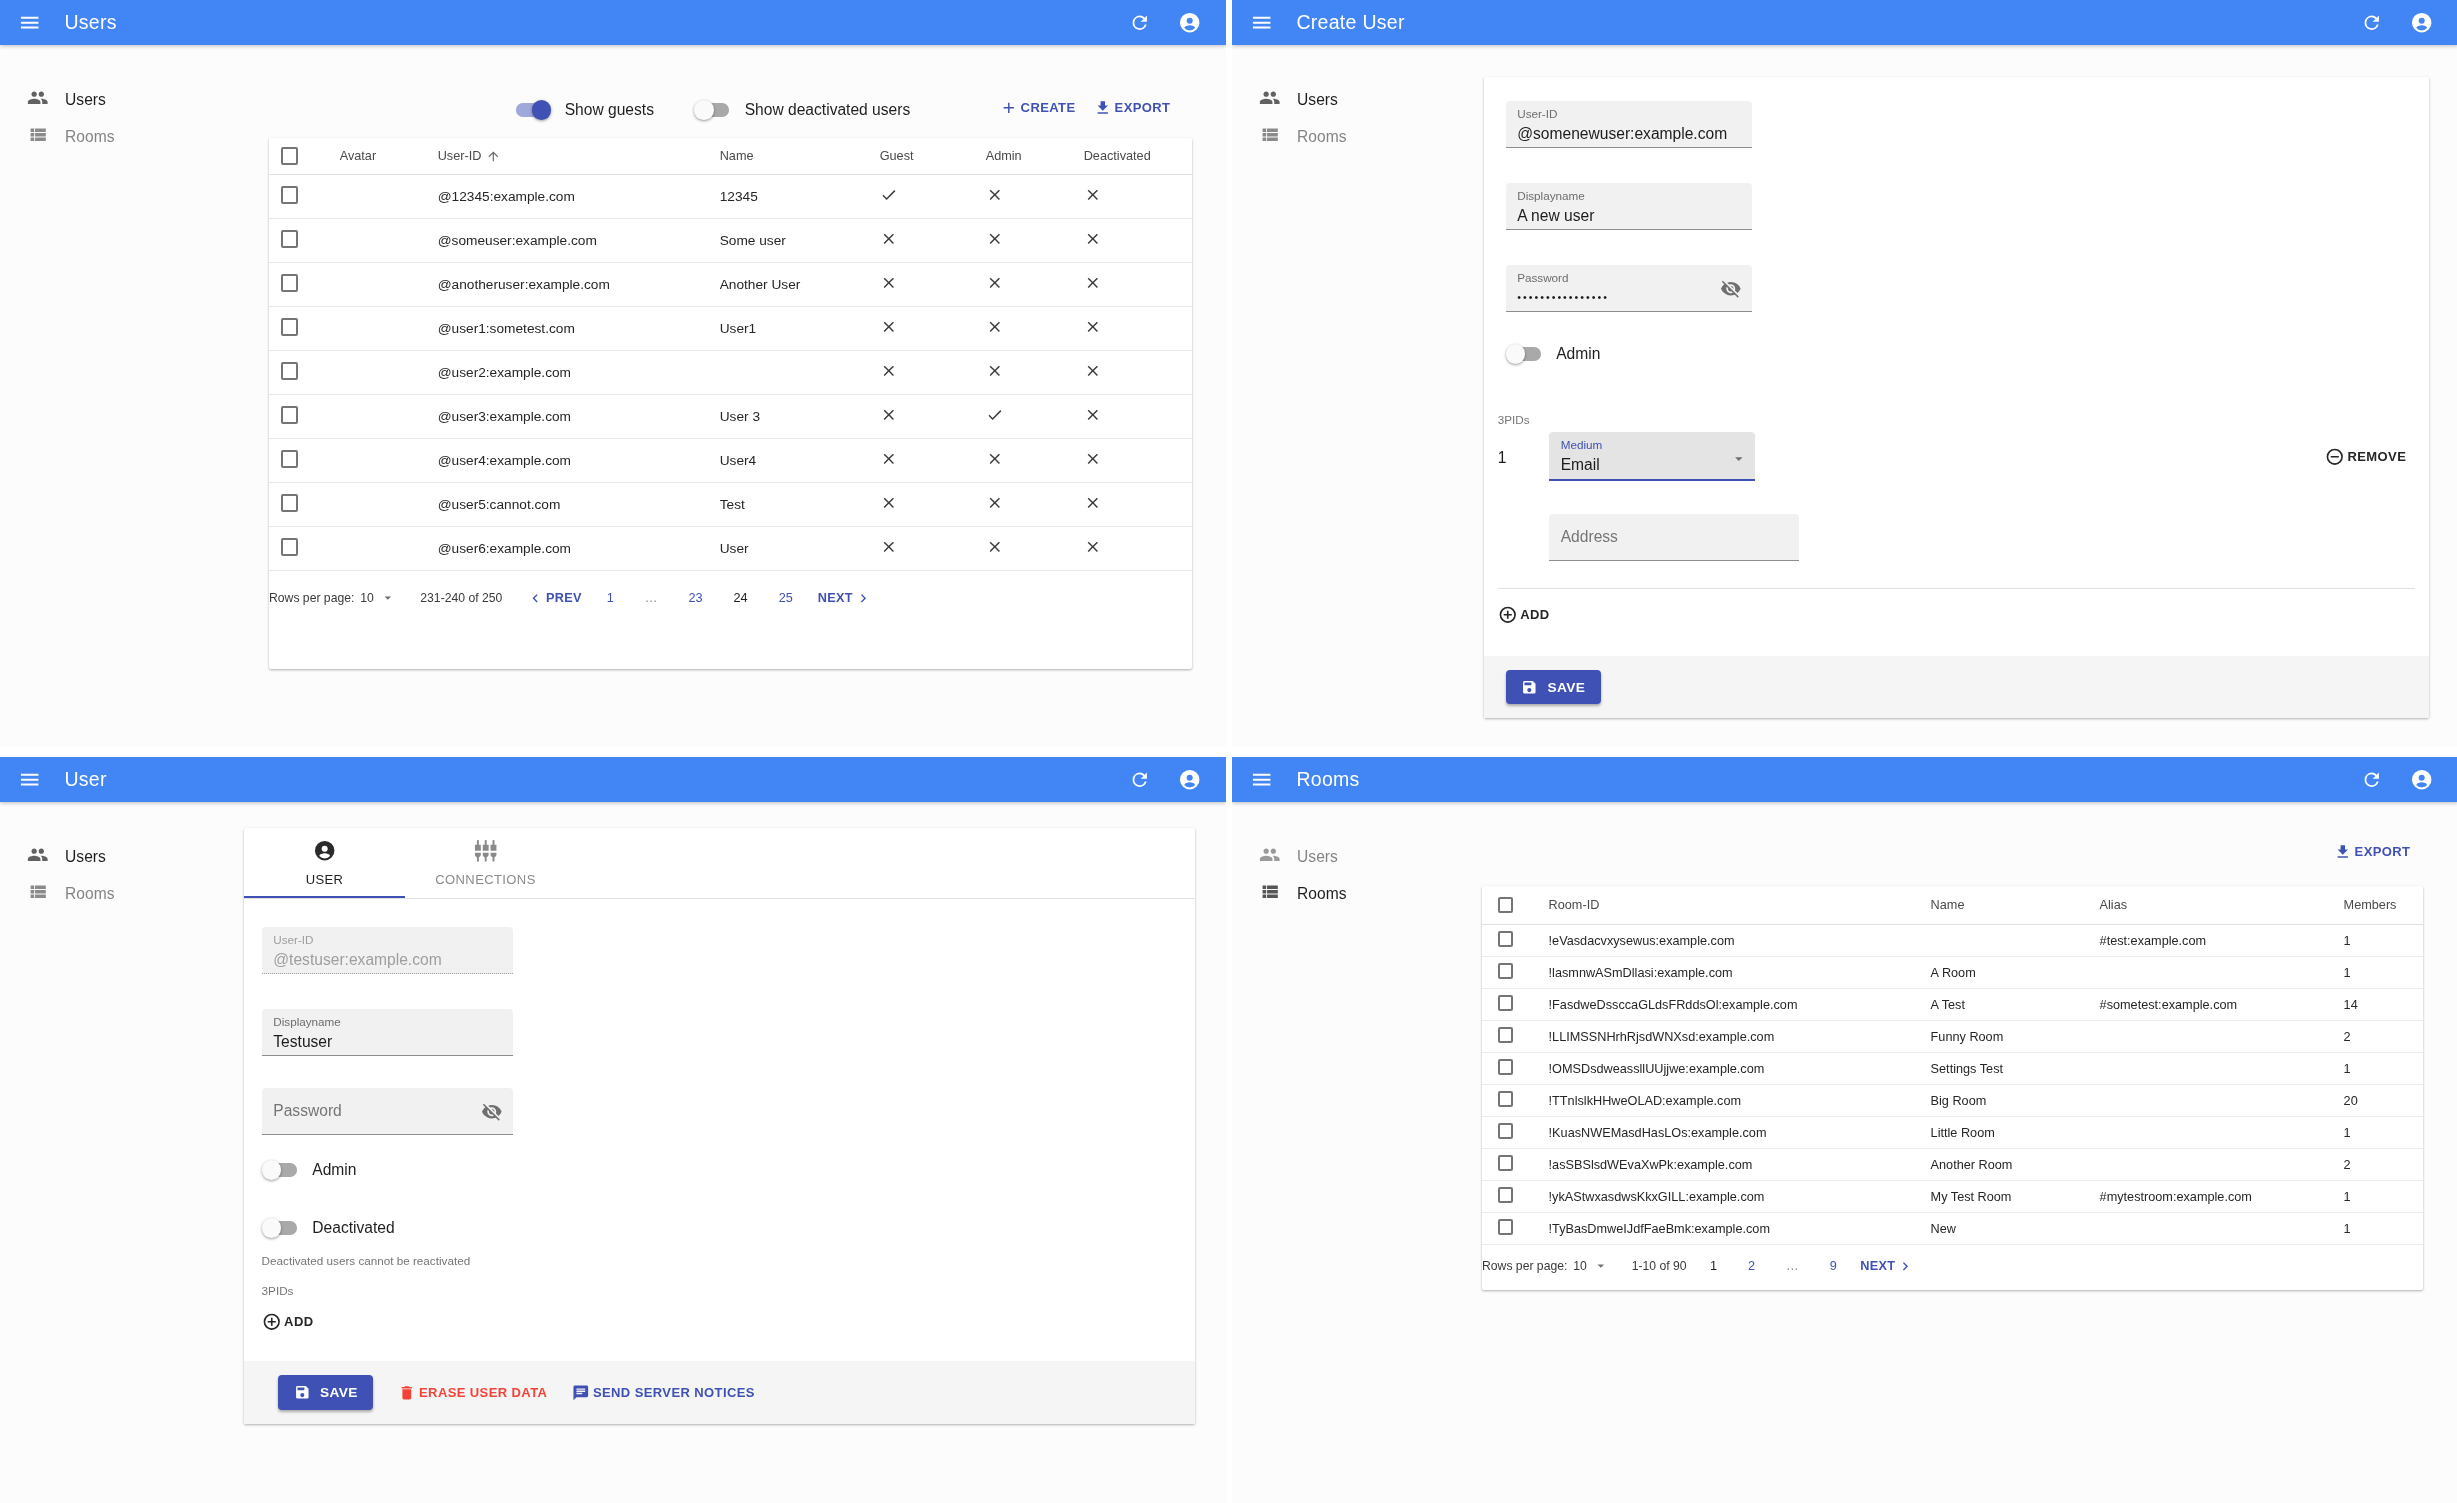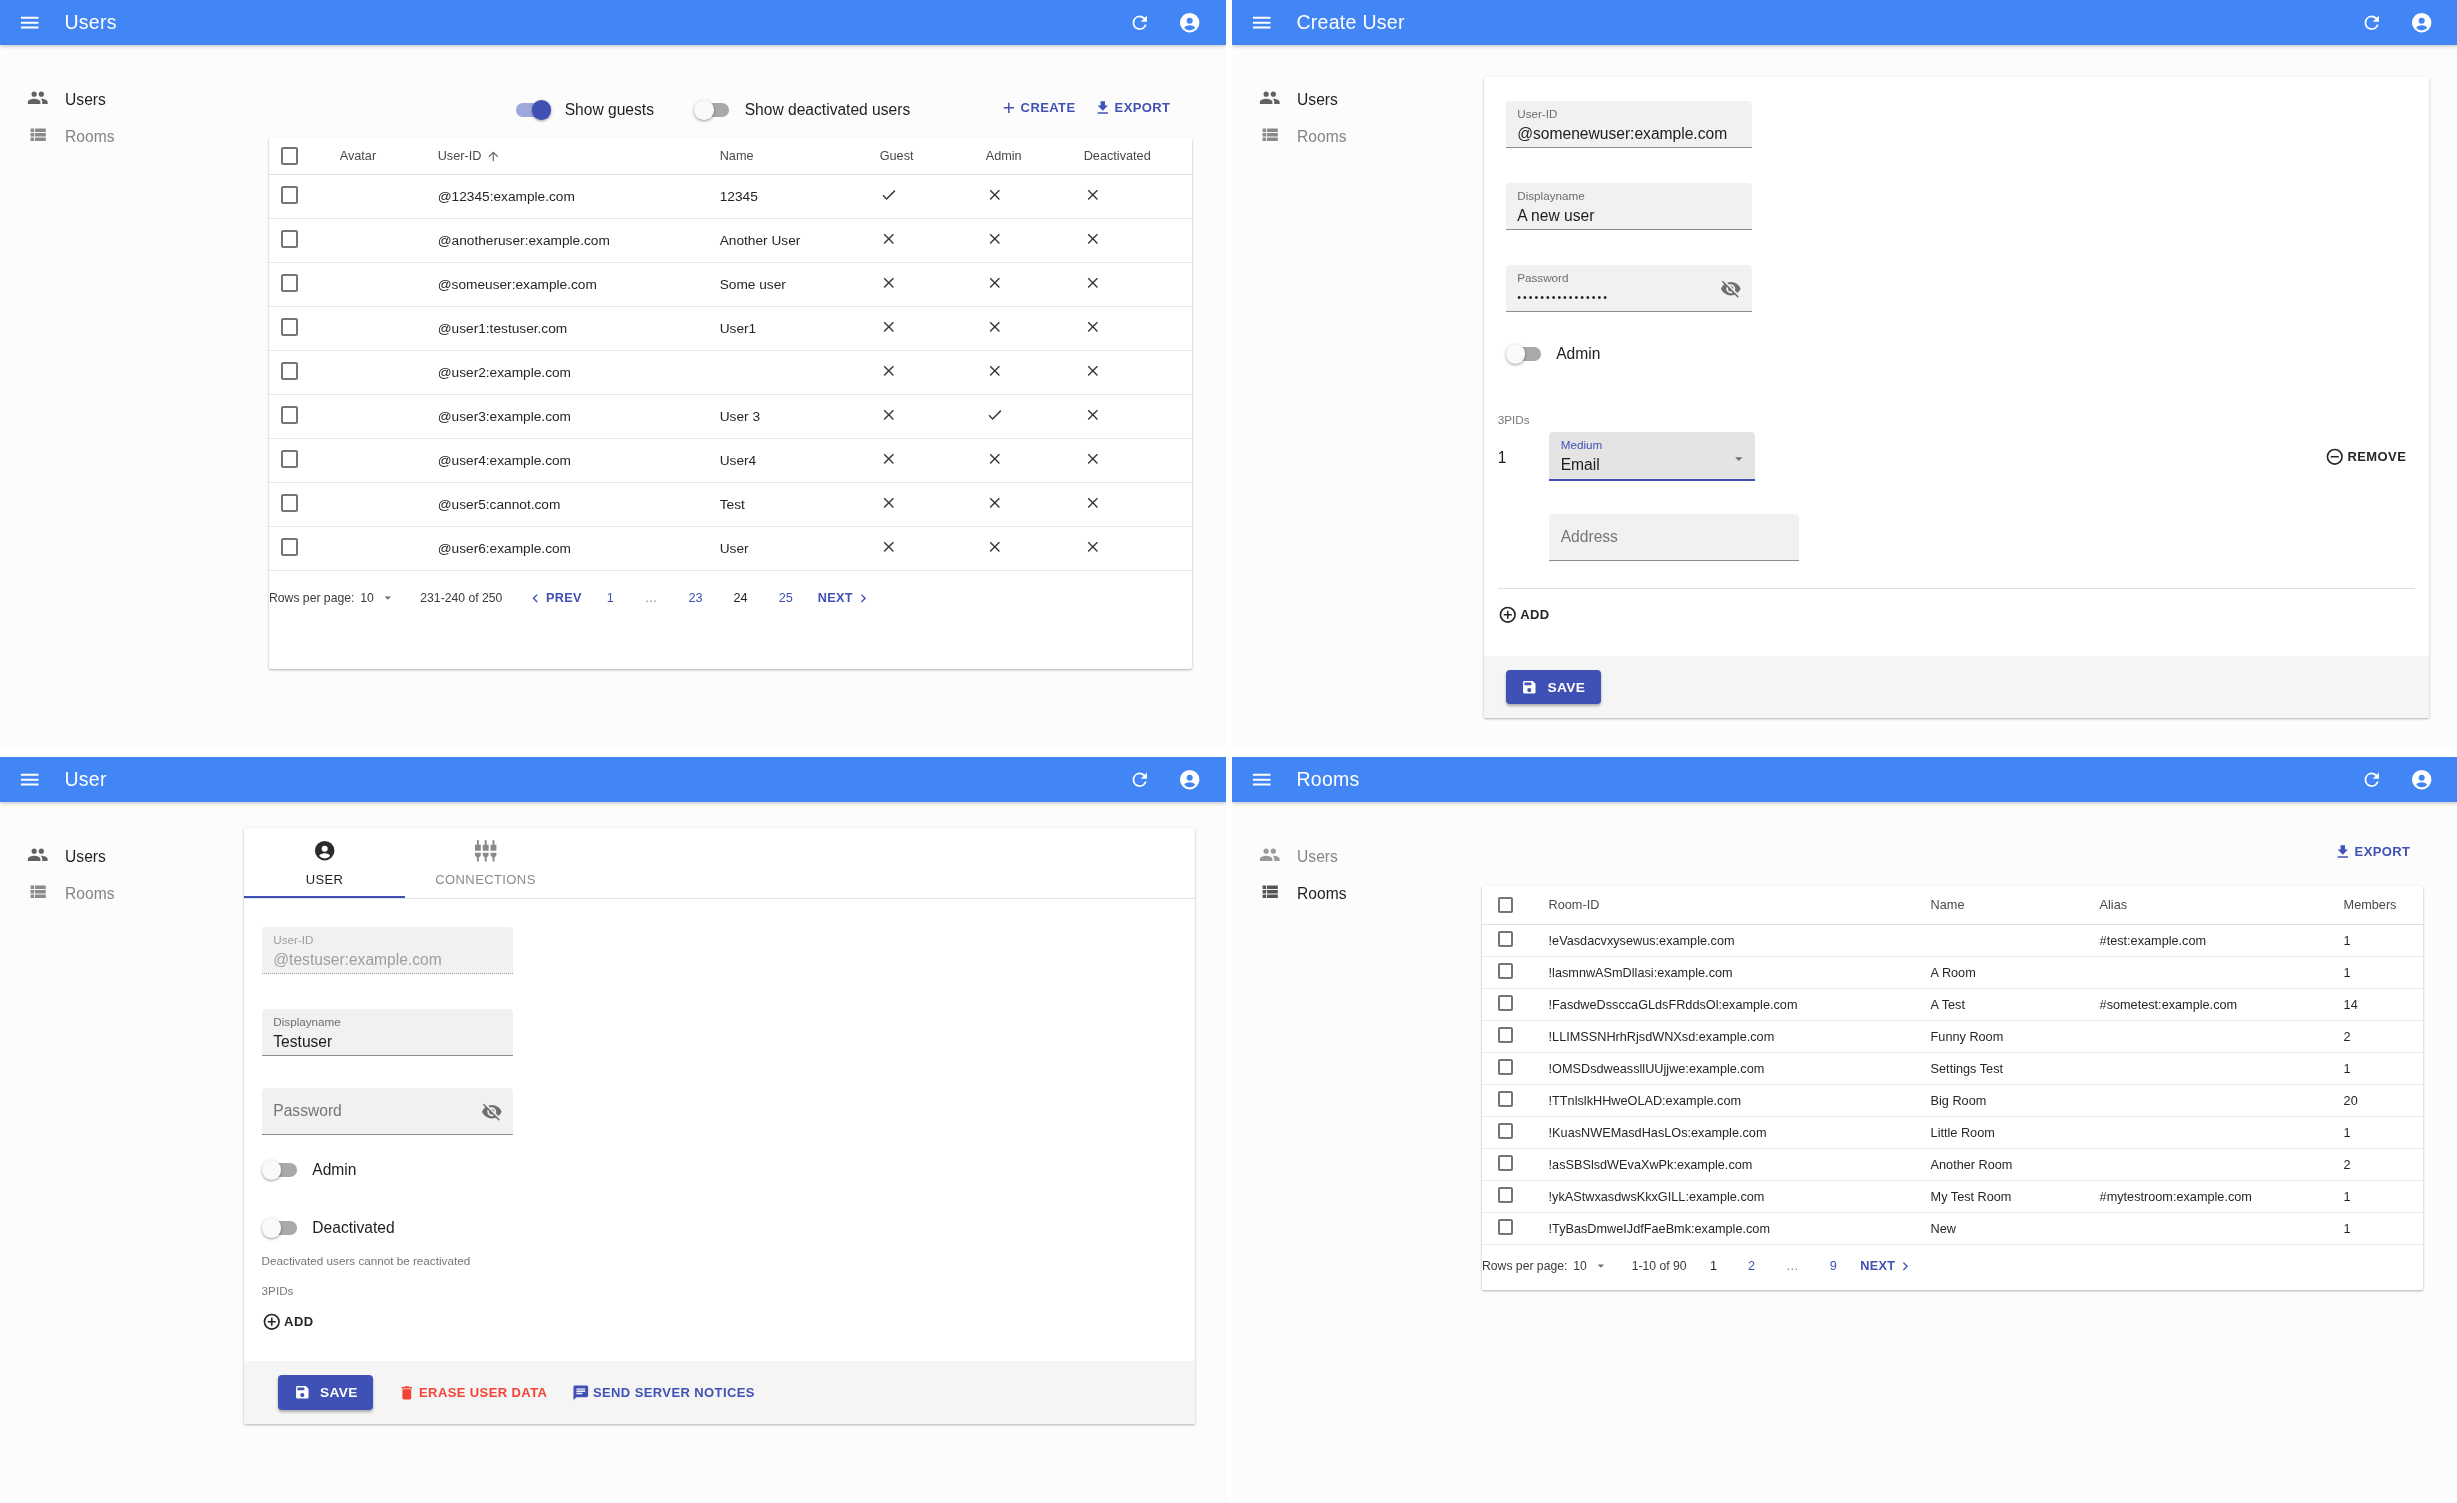--- a/index.html
+++ b/index.html
@@ -220,51 +220,51 @@
           <div class="cell"><svg viewBox="0 0 24 24" width="17.6" height="17.6">
               <path d="M19 6.41L17.59 5 12 10.59 6.41 5 5 6.41 10.59 12 5 17.59 6.41 19 12 13.41 17.59 19 19 17.59 13.41 12z" fill="#3a3a3a"></path>
             </svg></div>
           <div class="cell"><svg viewBox="0 0 24 24" width="17.6" height="17.6">
               <path d="M19 6.41L17.59 5 12 10.59 6.41 5 5 6.41 10.59 12 5 17.59 6.41 19 12 13.41 17.59 19 19 17.59 13.41 12z" fill="#3a3a3a"></path>
             </svg></div>
         </div>
         <div class="u-grid trow">
           <div class="cell"><span class="cbx"></span></div>
           <div class="cell"></div>
+          <div class="cell">@someuser:example.com</div>
+          <div class="cell">Some user</div>
+          <div class="cell"><svg viewBox="0 0 24 24" width="17.6" height="17.6">
+              <path d="M19 6.41L17.59 5 12 10.59 6.41 5 5 6.41 10.59 12 5 17.59 6.41 19 12 13.41 17.59 19 19 17.59 13.41 12z" fill="#3a3a3a"></path>
+            </svg></div>
+          <div class="cell"><svg viewBox="0 0 24 24" width="17.6" height="17.6">
+              <path d="M19 6.41L17.59 5 12 10.59 6.41 5 5 6.41 10.59 12 5 17.59 6.41 19 12 13.41 17.59 19 19 17.59 13.41 12z" fill="#3a3a3a"></path>
+            </svg></div>
+          <div class="cell"><svg viewBox="0 0 24 24" width="17.6" height="17.6">
+              <path d="M19 6.41L17.59 5 12 10.59 6.41 5 5 6.41 10.59 12 5 17.59 6.41 19 12 13.41 17.59 19 19 17.59 13.41 12z" fill="#3a3a3a"></path>
+            </svg></div>
+        </div>
+        <div class="u-grid trow">
+          <div class="cell"><span class="cbx"></span></div>
+          <div class="cell"></div>
           <div class="cell">@anotheruser:example.com</div>
           <div class="cell">Another User</div>
           <div class="cell"><svg viewBox="0 0 24 24" width="17.6" height="17.6">
               <path d="M19 6.41L17.59 5 12 10.59 6.41 5 5 6.41 10.59 12 5 17.59 6.41 19 12 13.41 17.59 19 19 17.59 13.41 12z" fill="#3a3a3a"></path>
             </svg></div>
           <div class="cell"><svg viewBox="0 0 24 24" width="17.6" height="17.6">
               <path d="M19 6.41L17.59 5 12 10.59 6.41 5 5 6.41 10.59 12 5 17.59 6.41 19 12 13.41 17.59 19 19 17.59 13.41 12z" fill="#3a3a3a"></path>
             </svg></div>
           <div class="cell"><svg viewBox="0 0 24 24" width="17.6" height="17.6">
               <path d="M19 6.41L17.59 5 12 10.59 6.41 5 5 6.41 10.59 12 5 17.59 6.41 19 12 13.41 17.59 19 19 17.59 13.41 12z" fill="#3a3a3a"></path>
             </svg></div>
         </div>
         <div class="u-grid trow">
           <div class="cell"><span class="cbx"></span></div>
           <div class="cell"></div>
-          <div class="cell">@someuser:example.com</div>
-          <div class="cell">Some user</div>
-          <div class="cell"><svg viewBox="0 0 24 24" width="17.6" height="17.6">
-              <path d="M19 6.41L17.59 5 12 10.59 6.41 5 5 6.41 10.59 12 5 17.59 6.41 19 12 13.41 17.59 19 19 17.59 13.41 12z" fill="#3a3a3a"></path>
-            </svg></div>
-          <div class="cell"><svg viewBox="0 0 24 24" width="17.6" height="17.6">
-              <path d="M19 6.41L17.59 5 12 10.59 6.41 5 5 6.41 10.59 12 5 17.59 6.41 19 12 13.41 17.59 19 19 17.59 13.41 12z" fill="#3a3a3a"></path>
-            </svg></div>
-          <div class="cell"><svg viewBox="0 0 24 24" width="17.6" height="17.6">
-              <path d="M19 6.41L17.59 5 12 10.59 6.41 5 5 6.41 10.59 12 5 17.59 6.41 19 12 13.41 17.59 19 19 17.59 13.41 12z" fill="#3a3a3a"></path>
-            </svg></div>
-        </div>
-        <div class="u-grid trow">
-          <div class="cell"><span class="cbx"></span></div>
-          <div class="cell"></div>
-          <div class="cell">@user1:testuser.com</div>
+          <div class="cell">@user1:sometest.com</div>
           <div class="cell">User1</div>
           <div class="cell"><svg viewBox="0 0 24 24" width="17.6" height="17.6">
               <path d="M19 6.41L17.59 5 12 10.59 6.41 5 5 6.41 10.59 12 5 17.59 6.41 19 12 13.41 17.59 19 19 17.59 13.41 12z" fill="#3a3a3a"></path>
             </svg></div>
           <div class="cell"><svg viewBox="0 0 24 24" width="17.6" height="17.6">
               <path d="M19 6.41L17.59 5 12 10.59 6.41 5 5 6.41 10.59 12 5 17.59 6.41 19 12 13.41 17.59 19 19 17.59 13.41 12z" fill="#3a3a3a"></path>
             </svg></div>
           <div class="cell"><svg viewBox="0 0 24 24" width="17.6" height="17.6">
               <path d="M19 6.41L17.59 5 12 10.59 6.41 5 5 6.41 10.59 12 5 17.59 6.41 19 12 13.41 17.59 19 19 17.59 13.41 12z" fill="#3a3a3a"></path>
             </svg></div>

